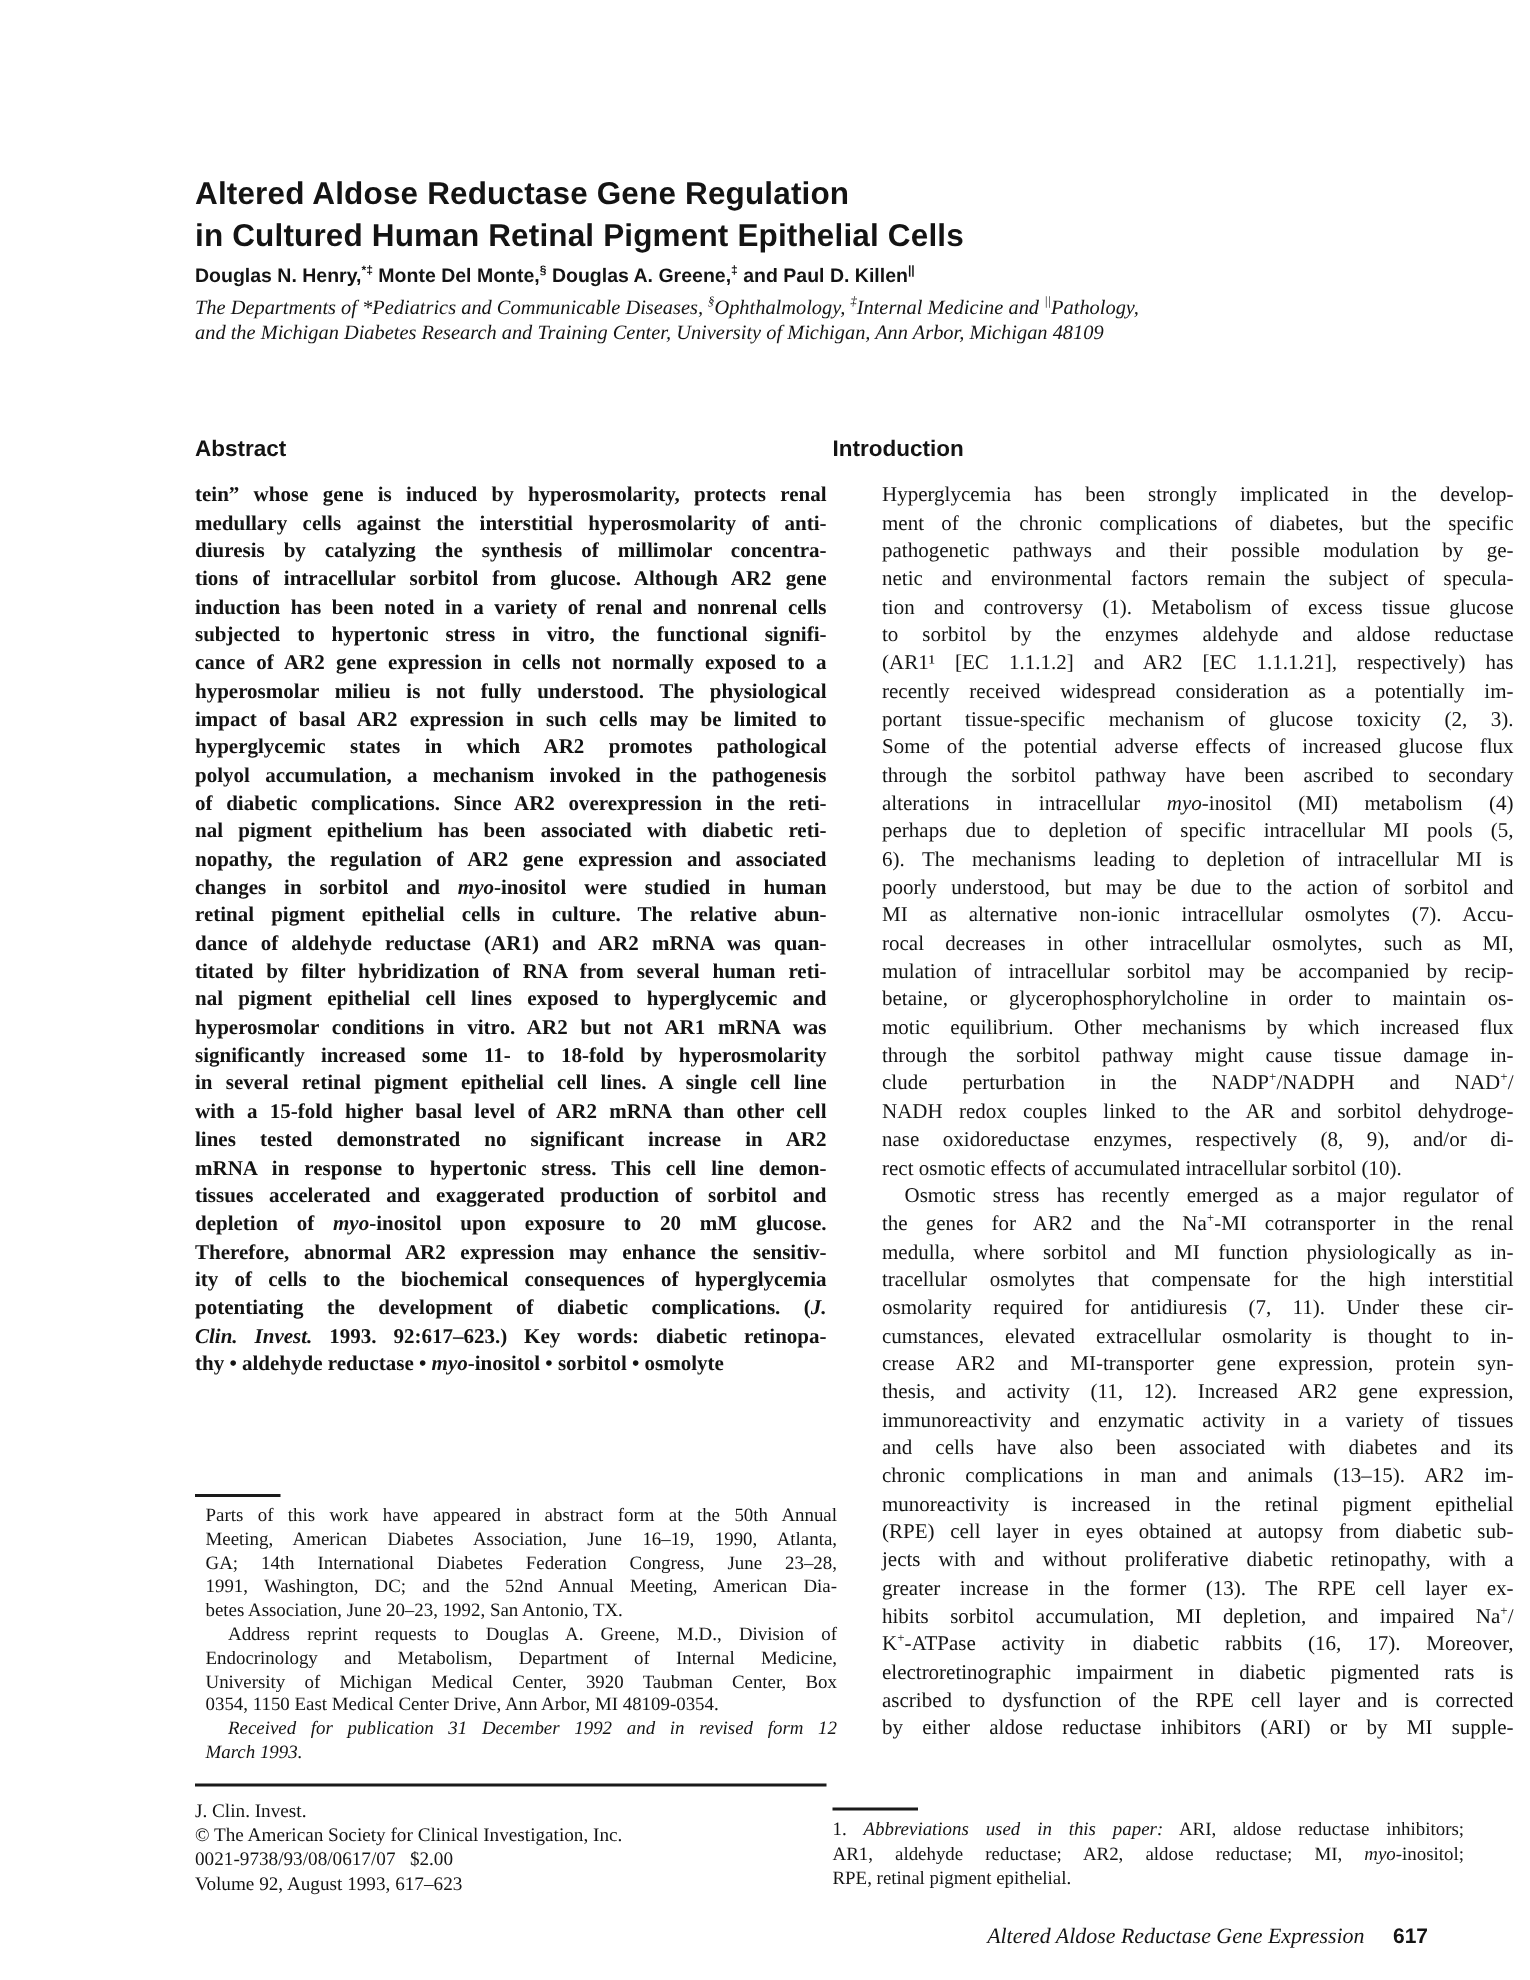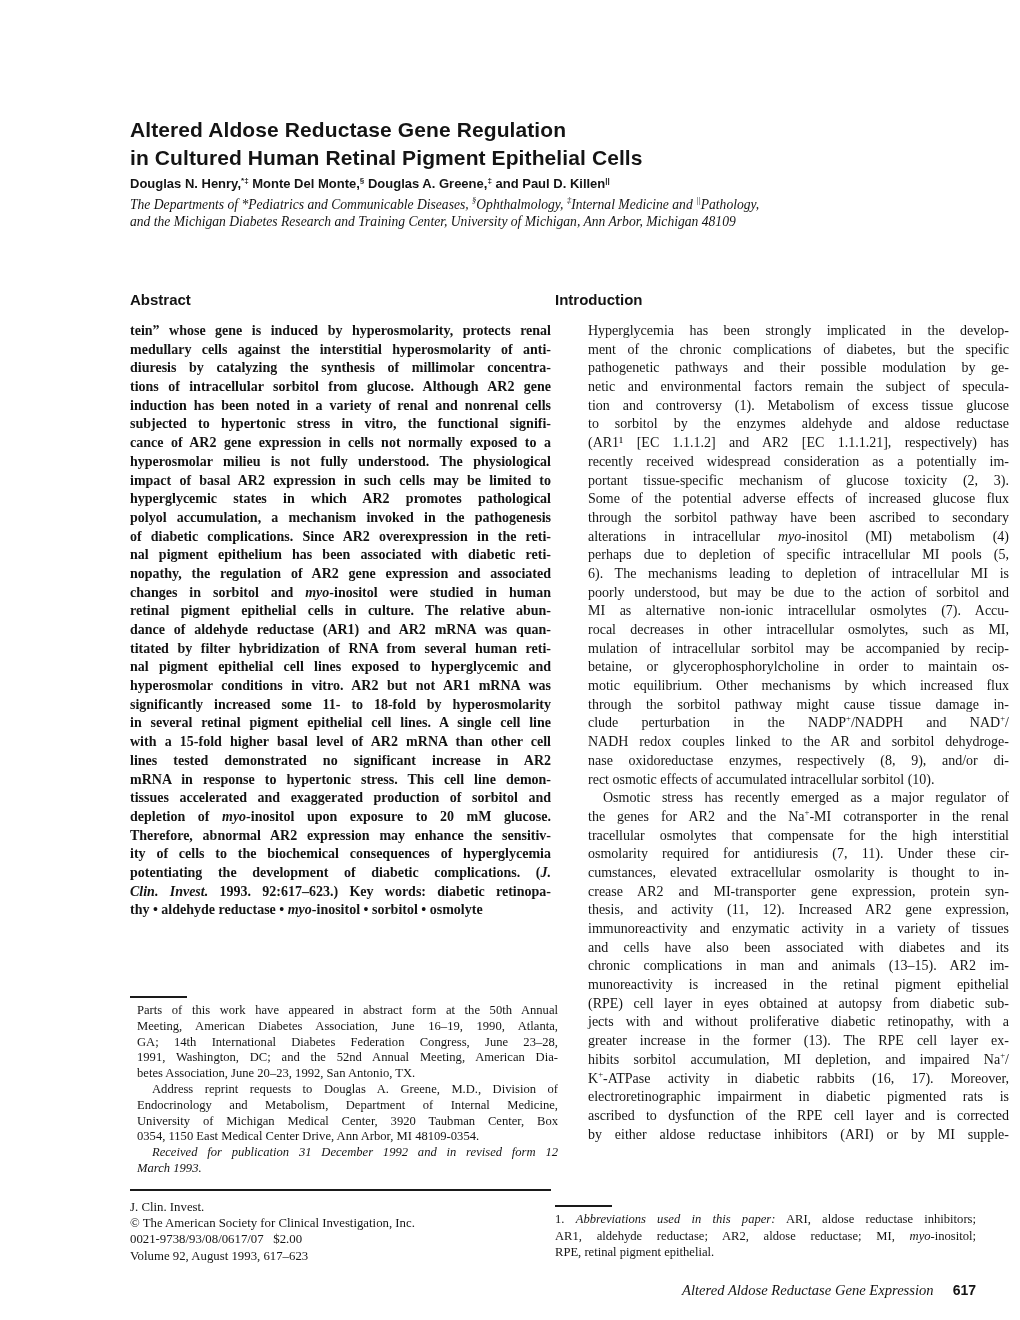--- a/index.html
+++ b/index.html
@@ -46,21 +46,21 @@
   .journal-col .line { height:16.2px; line-height:16.2px; white-space:nowrap;
                        text-align:left; text-align-last:left; }
 
   
   .r2 { left:555px; top:1205px; }
   .abbr-col { left:555px; top:1211px; width:421px; font-size:12.6px; }
   .abbr-col .line { height:16.5px; line-height:16.5px; white-space:nowrap;
                     text-align:justify; text-align-last:justify; }
 
   
-  .footer { left:555px; top:1282px; width:421px; display:flex;
+  .footer { left:531px; top:1282px; width:421px; display:flex;
             justify-content:flex-end; align-items:baseline; gap:19px; }
   .running-title { font-style:italic; font-size:14.6px; }
   .page-num { font-family:"Liberation Sans", sans-serif; font-weight:bold;
               font-size:14px; }
 
   sup { font-size:.62em; vertical-align:super; line-height:0; }
   i { font-style:italic; }
 </style>
 </head>
 <body>
@@ -139,20 +139,21 @@
       <div class="line">motic equilibrium. Other mechanisms by which increased flux</div>
       <div class="line">through the sorbitol pathway might cause tissue damage in-</div>
       <div class="line">clude perturbation in the NADP<sup>+</sup>/NADPH and NAD<sup>+</sup>/</div>
       <div class="line">NADH redox couples linked to the AR and sorbitol dehydroge-</div>
       <div class="line">nase oxidoreductase enzymes, respectively (8, 9), and/or di-</div>
       <div class="line noj">rect osmotic effects of accumulated intracellular sorbitol (10).</div>
     </div>
   <div class="indent-first">
       <div class="line">Osmotic stress has recently emerged as a major regulator of</div>
       <div class="line">the genes for AR2 and the Na<sup>+</sup>-MI cotransporter in the renal</div>
+      <div class="line">medulla, where sorbitol and MI function physiologically as in-</div>
       <div class="line">tracellular osmolytes that compensate for the high interstitial</div>
       <div class="line">osmolarity required for antidiuresis (7, 11). Under these cir-</div>
       <div class="line">cumstances, elevated extracellular osmolarity is thought to in-</div>
       <div class="line">crease AR2 and MI-transporter gene expression, protein syn-</div>
       <div class="line">thesis, and activity (11, 12). Increased AR2 gene expression,</div>
       <div class="line">immunoreactivity and enzymatic activity in a variety of tissues</div>
       <div class="line">and cells have also been associated with diabetes and its</div>
       <div class="line">chronic complications in man and animals (13–15). AR2 im-</div>
       <div class="line">munoreactivity is increased in the retinal pigment epithelial</div>
       <div class="line">(RPE) cell layer in eyes obtained at autopsy from diabetic sub-</div>

